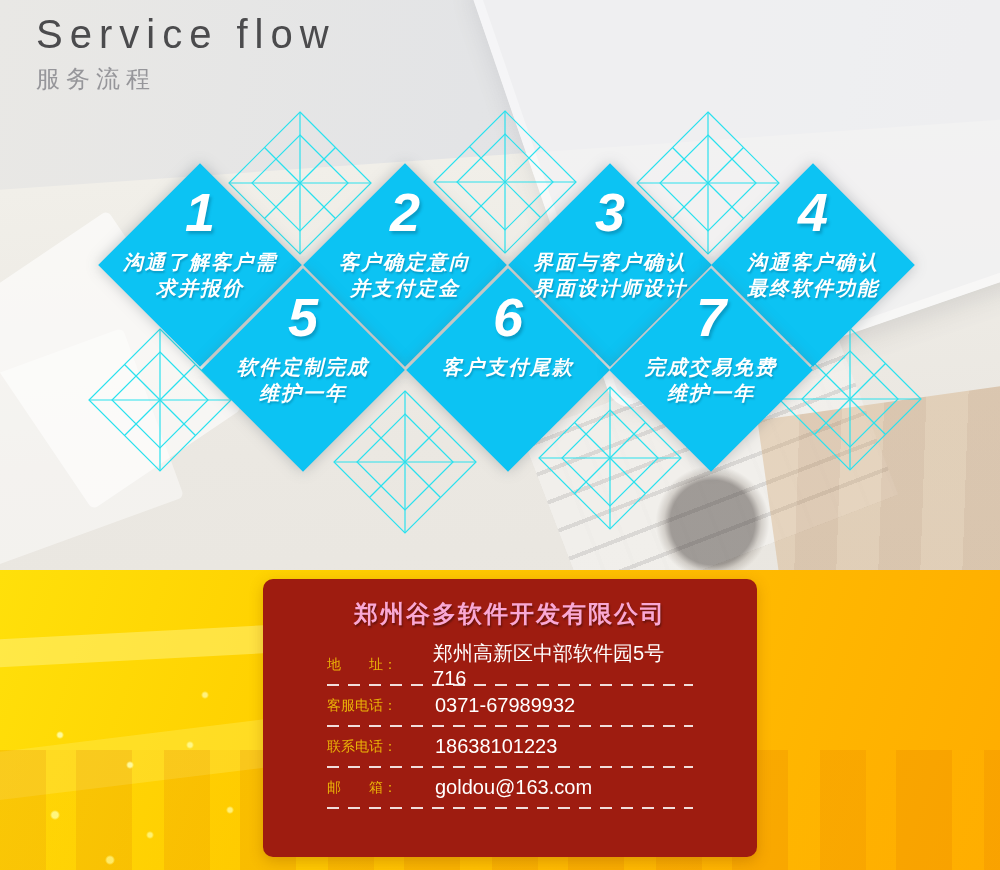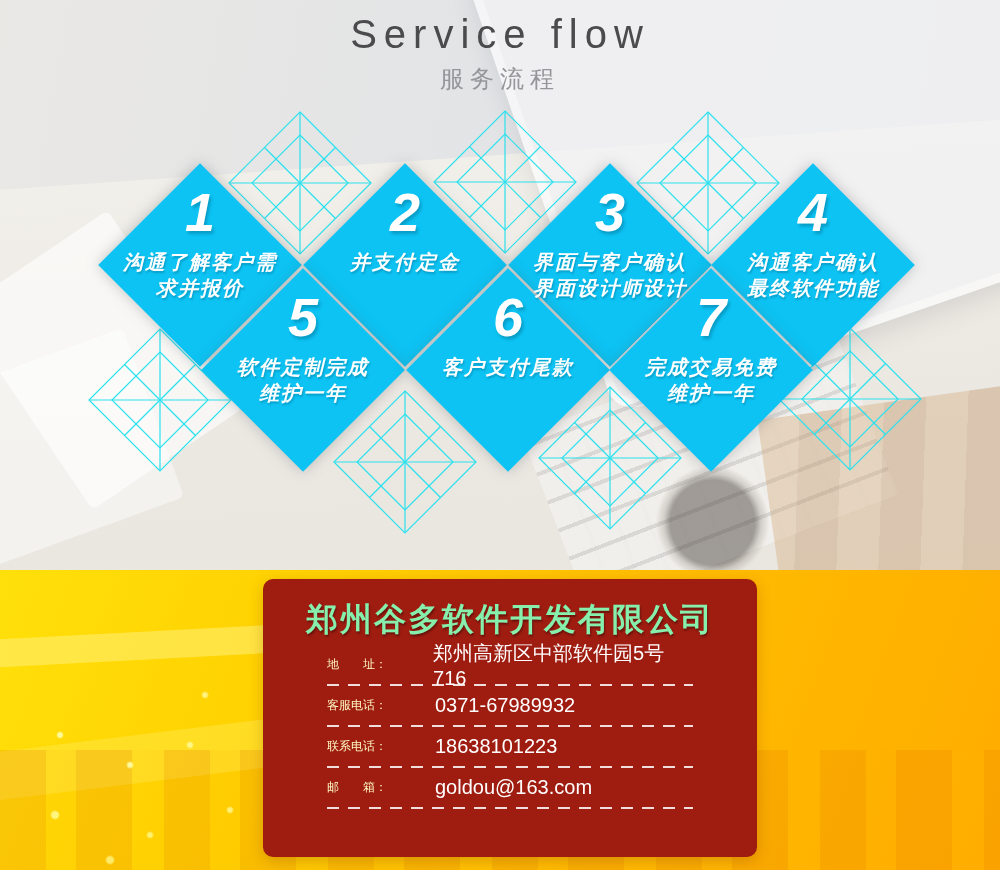--- a/index.html
+++ b/index.html
@@ -21,21 +21,21 @@
                transform:rotate(-20deg); background:rgba(255,255,255,.45); border-radius:6px; }
   .bg-keyboard { position:absolute; left:545px; top:370px; width:330px; height:190px;
                  transform:rotate(-21deg); opacity:.4;
                  background:repeating-linear-gradient(0deg, rgba(255,255,255,.8) 0 26px, rgba(185,185,188,.8) 26px 30px),
                             repeating-linear-gradient(90deg, rgba(255,255,255,.0) 0 26px, rgba(185,185,188,.5) 26px 30px); }
   .bg-cup { position:absolute; left:655px; top:465px; width:115px; height:115px; border-radius:50%;
             background:radial-gradient(circle at 50% 50%, rgba(60,52,48,.45) 0 52%, rgba(120,110,100,.25) 60%, transparent 70%); }
   .bg-wood { position:absolute; left:770px; top:400px; width:280px; height:200px; transform:rotate(-8deg); opacity:.45;
              background:repeating-linear-gradient(100deg, rgba(208,164,112,.8) 0 42px, rgba(188,138,86,.8) 42px 84px); }
 
-  .hero-header { position:absolute; left:0; top:12px; width:100%; text-align:center; z-index:5; }
+  .hero-header { position:absolute; left:0; top:12px; width:100%; text-align:left; z-index:5;padding-left:36px; }
   .hero-title { font-size:40px; font-weight:300; letter-spacing:7px; color:#4b4b4d; }
   .hero-subtitle { margin-top:6px; font-size:24px; font-weight:400; letter-spacing:6px; color:#96969a; }
 
   
   .diagram { position:absolute; left:0; top:0; width:1000px; height:570px; }
   .decor { position:absolute; width:144px; height:144px; z-index:1; }
   .solid-diamond { position:absolute; width:144px; height:144px; transform:rotate(45deg);
                    background:#0cc3f3; z-index:2;
                    box-shadow:0 0 14px rgba(90,100,110,.35); }
   .step { position:absolute; width:210px; z-index:3; text-align:center; color:#fff; pointer-events:none; }
@@ -61,25 +61,25 @@
               radial-gradient(circle at 190px 175px, rgba(255,255,160,.8) 0 2px, transparent 4px),
               radial-gradient(circle at 55px 245px, rgba(255,250,140,.9) 0 3px, transparent 5px),
               radial-gradient(circle at 150px 265px, rgba(255,250,140,.8) 0 2px, transparent 4px),
               radial-gradient(circle at 230px 240px, rgba(255,250,150,.8) 0 2px, transparent 4px),
               radial-gradient(circle at 110px 290px, rgba(255,245,130,.8) 0 3px, transparent 5px),
               radial-gradient(circle at 205px 125px, rgba(255,255,180,.7) 0 2px, transparent 4px); }
 
   .contact-card { position:absolute; left:263px; top:9px; width:494px; height:278px;
                   background:#9e1c10; border-radius:10px; z-index:4;
                   box-shadow:0 4px 14px rgba(120,50,0,.25); }
-  .company-name { margin-top:19px; text-align:center; font-size:32px; font-weight:700;
-                  letter-spacing:2px; color:#86efac; text-shadow:1px 2px 2px rgba(0,0,0,.35); }
+  .company-name { margin-top:19px; text-align:center; font-size:24px; font-weight:700;
+                  letter-spacing:2px; color:#f9a8d4; text-shadow:1px 2px 2px rgba(0,0,0,.35); }
   .rows { position:absolute; left:64px; top:66px; width:366px; }
   .crow { height:39px; display:flex; align-items:center; color:#fff; }
-  .clabel { display:inline-block; width:108px; font-size:12px; color:#fef9c3; }
+  .clabel { display:inline-block; width:108px; font-size:14px; color:#eab308; }
   .cvalue { font-size:20px; color:#fff; }
   .dash { height:2px; width:100%;
           background:repeating-linear-gradient(90deg, rgba(255,255,255,.85) 0 12px, transparent 12px 21px); }
 </style>
 </head>
 <body>
 
 <div class="page">
 
   <section class="hero">
@@ -176,20 +176,21 @@
       <div class="solid-diamond" style="left:436px;top:298px"></div>
       <div class="solid-diamond" style="left:639px;top:298px"></div>
 
       <div class="step" style="left:95px;top:175px">
         <div class="num">1</div>
         <div class="l">沟通了解客户需</div>
         <div class="l">求并报价</div>
       </div>
       <div class="step" style="left:300px;top:175px">
         <div class="num">2</div>
+        <div class="l">客户确定意向</div>
         <div class="l">并支付定金</div>
       </div>
       <div class="step" style="left:505px;top:175px">
         <div class="num">3</div>
         <div class="l">界面与客户确认</div>
         <div class="l">界面设计师设计</div>
       </div>
       <div class="step" style="left:708px;top:175px">
         <div class="num">4</div>
         <div class="l">沟通客户确认</div>

